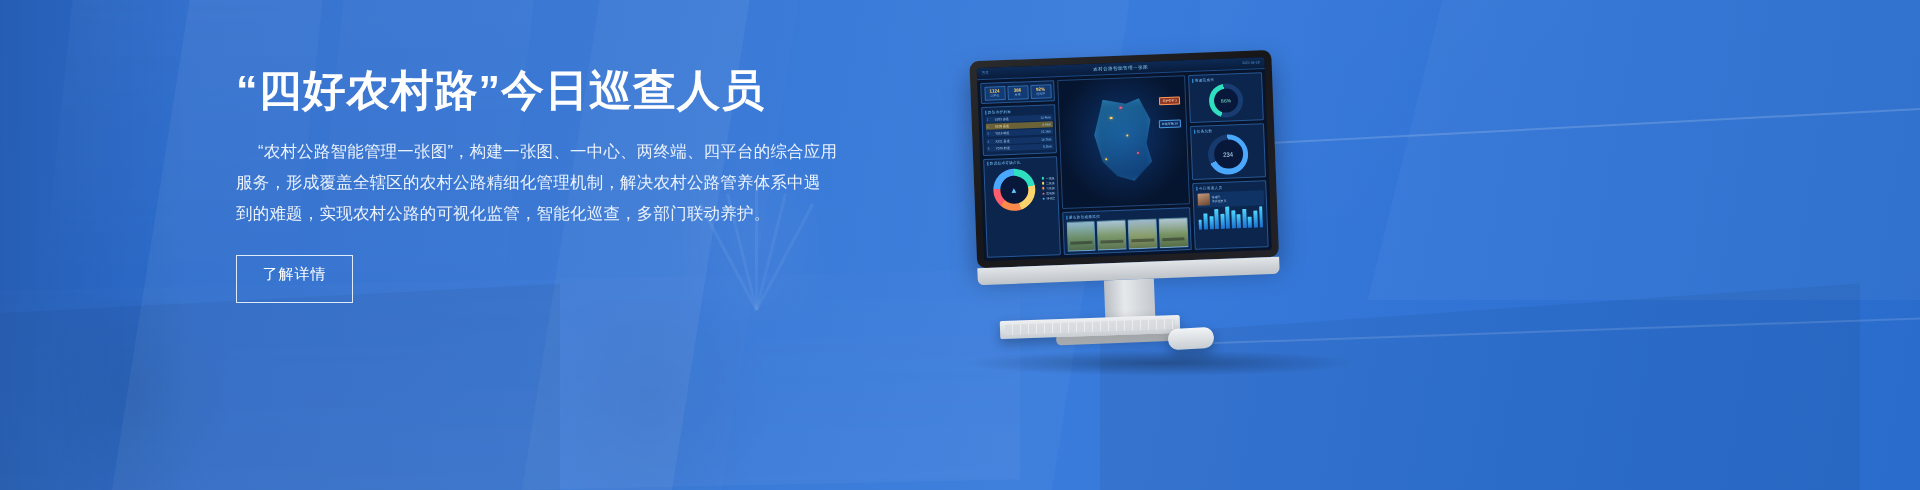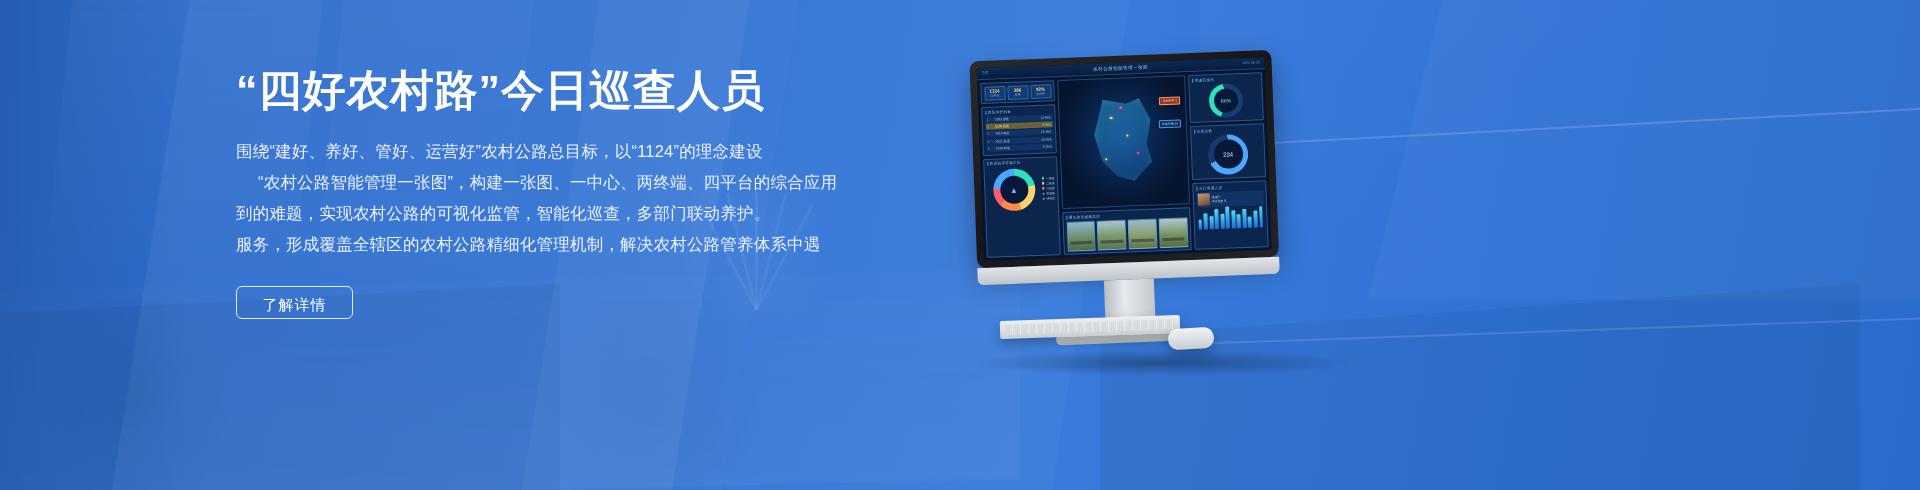--- a/index.html
+++ b/index.html
@@ -48,22 +48,22 @@
 
   
   .copy{position:absolute;left:236px;top:66px;width:640px;}
   .headline{font-size:43px;line-height:1.12;color:#ffffff;font-weight:700;letter-spacing:1px;
     margin:0 0 22px 0;white-space:nowrap;}
   .para{margin:0;color:#eaf2fd;font-size:16.5px;line-height:31px;text-align:justify;
     text-align-last:left;letter-spacing:.2px;}
   .para div{white-space:nowrap;}
   .para .indent{padding-left:22px;}
   .btn{margin-top:26px;display:inline-block;box-sizing:border-box;
-    width:117px;height:33px;line-height:36px;text-align:center;
-    border:1px solid rgba(255,255,255,.85);border-radius:6px;
+    width:117px;height:48px;line-height:36px;text-align:center;
+    border:1px solid rgba(255,255,255,.85);border-radius:0;
     color:#ffffff;font-size:15px;letter-spacing:1px;background:transparent;cursor:pointer;}
 
   
   .mac{position:absolute;left:975px;top:55px;width:330px;height:300px;
     transform:rotate(-2.2deg);}
   .bezel{position:absolute;left:0;top:0;width:302px;height:207px;
     background:linear-gradient(150deg,#2b2b2e,#17171a 45%,#232327);
     border-radius:9px;padding:7px;box-sizing:border-box;
     box-shadow:0 12px 26px rgba(0,0,0,.35);}
   .chin2{position:absolute;left:0;top:207px;width:302px;height:17px;
@@ -188,24 +188,23 @@
     <span class="g5"></span>
     <span class="g6"></span>
     <span class="g7"></span>
     <span class="g8"></span>
     <span class="g9"></span>
   </div>
 
   <div class="copy">
     <h1 class="headline">“四好农村路”今日巡查人员</h1>
     <div class="para">
-      <div>围绕“建好、养好、管好、运营好”农村公路总目标，以“1124”的理念建设</div>
       <div class="indent">“农村公路智能管理一张图”，构建一张图、一中心、两终端、四平台的综合应用</div>
+      <div>服务，形成覆盖全辖区的农村公路精细化管理机制，解决农村公路管养体系中遇</div>
       <div>到的难题，实现农村公路的可视化监管，智能化巡查，多部门联动养护。</div>
-      <div>服务，形成覆盖全辖区的农村公路精细化管理机制，解决农村公路管养体系中遇</div>
     </div>
     <div class="btn">了解详情</div>
   </div>
 
   <div class="shadowfloor"></div>
 
   <div class="mac">
     <div class="bezel">
       <div class="screen">
 

